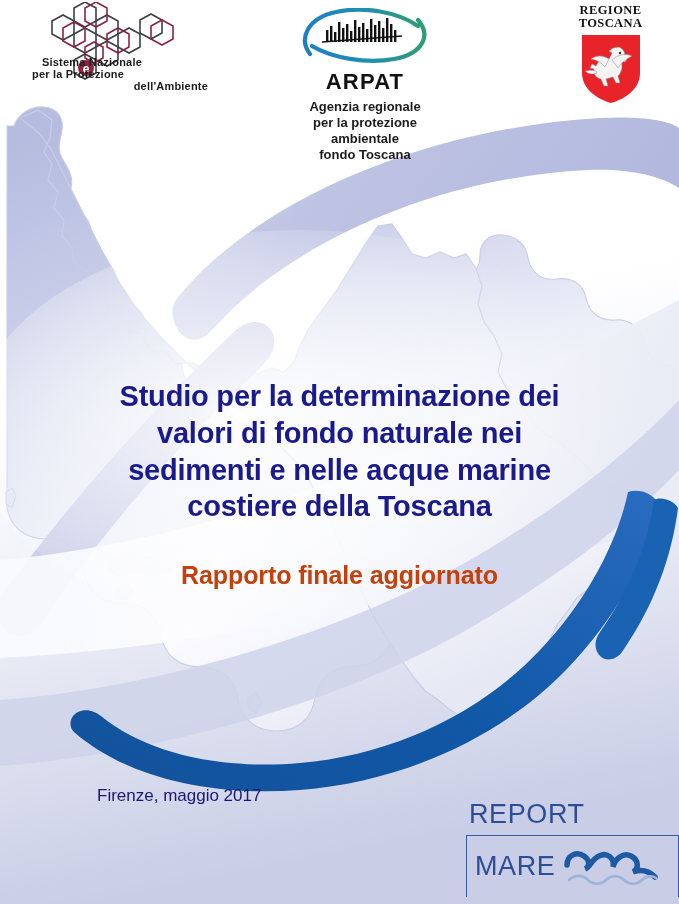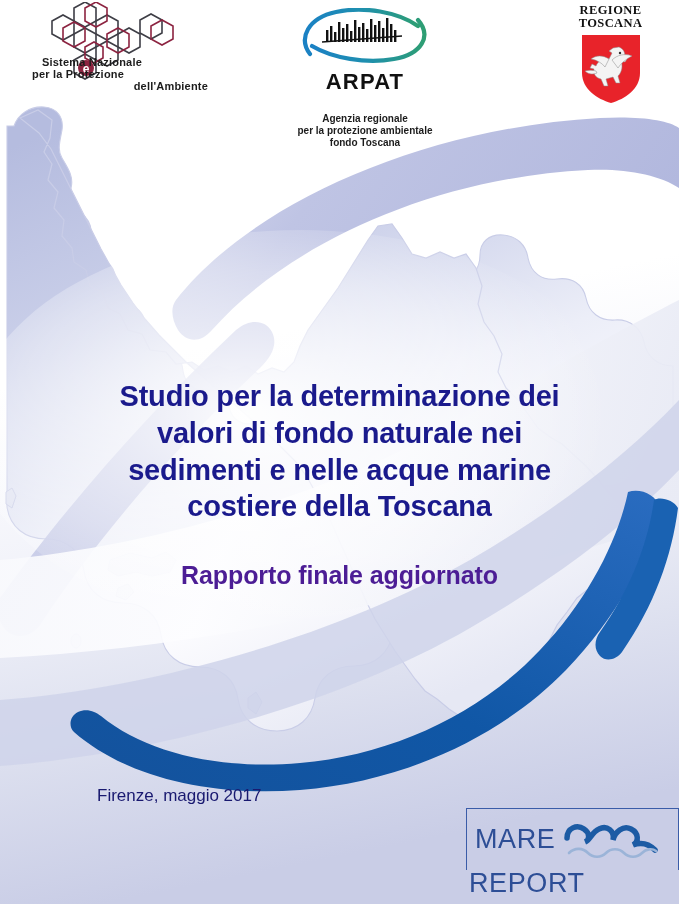--- a/index.html
+++ b/index.html
@@ -71,25 +71,25 @@
     text-align: center;
   }
   #arpat-word {
     font-size: 22px;
     font-weight: bold;
     color: #111111;
     letter-spacing: 1.2px;
     margin-top: 1px;
   }
   #arpat-sub {
-    font-size: 10px;
+    font-size: 13px;
     font-weight: bold;
     color: #1c1c1c;
     line-height: 1.22;
-    margin-top: 18px;
+    margin-top: 4px;
   }
 
   
   #rt-logo {
     position: absolute;
     left: 558px;
     top: 4px;
     width: 105px;
     height: 100px;
     text-align: center;
@@ -118,21 +118,21 @@
     color: #1a1a8c;
     line-height: 1.27;
     letter-spacing: -0.2px;
     padding: 0 58px;
   }
   #main-title div { white-space: nowrap; }
   #subtitle {
     margin-top: 36px;
     font-size: 25px;
     font-weight: bold;
-    color: #4c1d95;
+    color: #c2410c;
     letter-spacing: -0.1px;
   }
 
   
   #place-date {
     position: absolute;
     left: 97px;
     top: 786px;
     font-size: 17px;
     color: #191970;
@@ -1122,28 +1122,28 @@
       <div>valori di fondo naturale nei</div>
       <div>sedimenti e nelle acque marine</div>
       <div>costiere della Toscana</div>
     </div>
     <div id="subtitle">Rapporto finale aggiornato</div>
   </div>
 
   <div id="place-date">Firenze, maggio 2017</div>
 
   <div id="report-mare">
+    <div id="report-word">REPORT</div>
     <div id="mare-box">
       <div id="mare-word">MARE</div>
       <svg id="wave-icon" width="96" height="44" viewBox="0 0 96 44" xmlns="http://www.w3.org/2000/svg">
         <path d="M 4,18 C 4,8 14,4 21,9 C 27,13 27,20 22,22
                  C 27,20 29,12 36,9 C 44,5 52,11 50,20
                  C 52,12 60,5 68,9 C 76,13 76,22 70,25
                  C 78,22 86,24 92,30" fill="none" stroke="#1c5ba4" stroke-width="5.5" stroke-linecap="round"></path>
         <path d="M 6,33 C 12,27 20,28 25,33 C 30,38 38,38 43,33
                  C 48,28 56,28 61,33 C 66,38 74,38 79,33
                  C 83,29 89,28 93,31" fill="none" stroke="#9bb4d8" stroke-width="2.6" stroke-linecap="round"></path>
       </svg>
     </div>
-    <div id="report-word">REPORT</div>
   </div>
 
 </div>
 
 </body></html>

